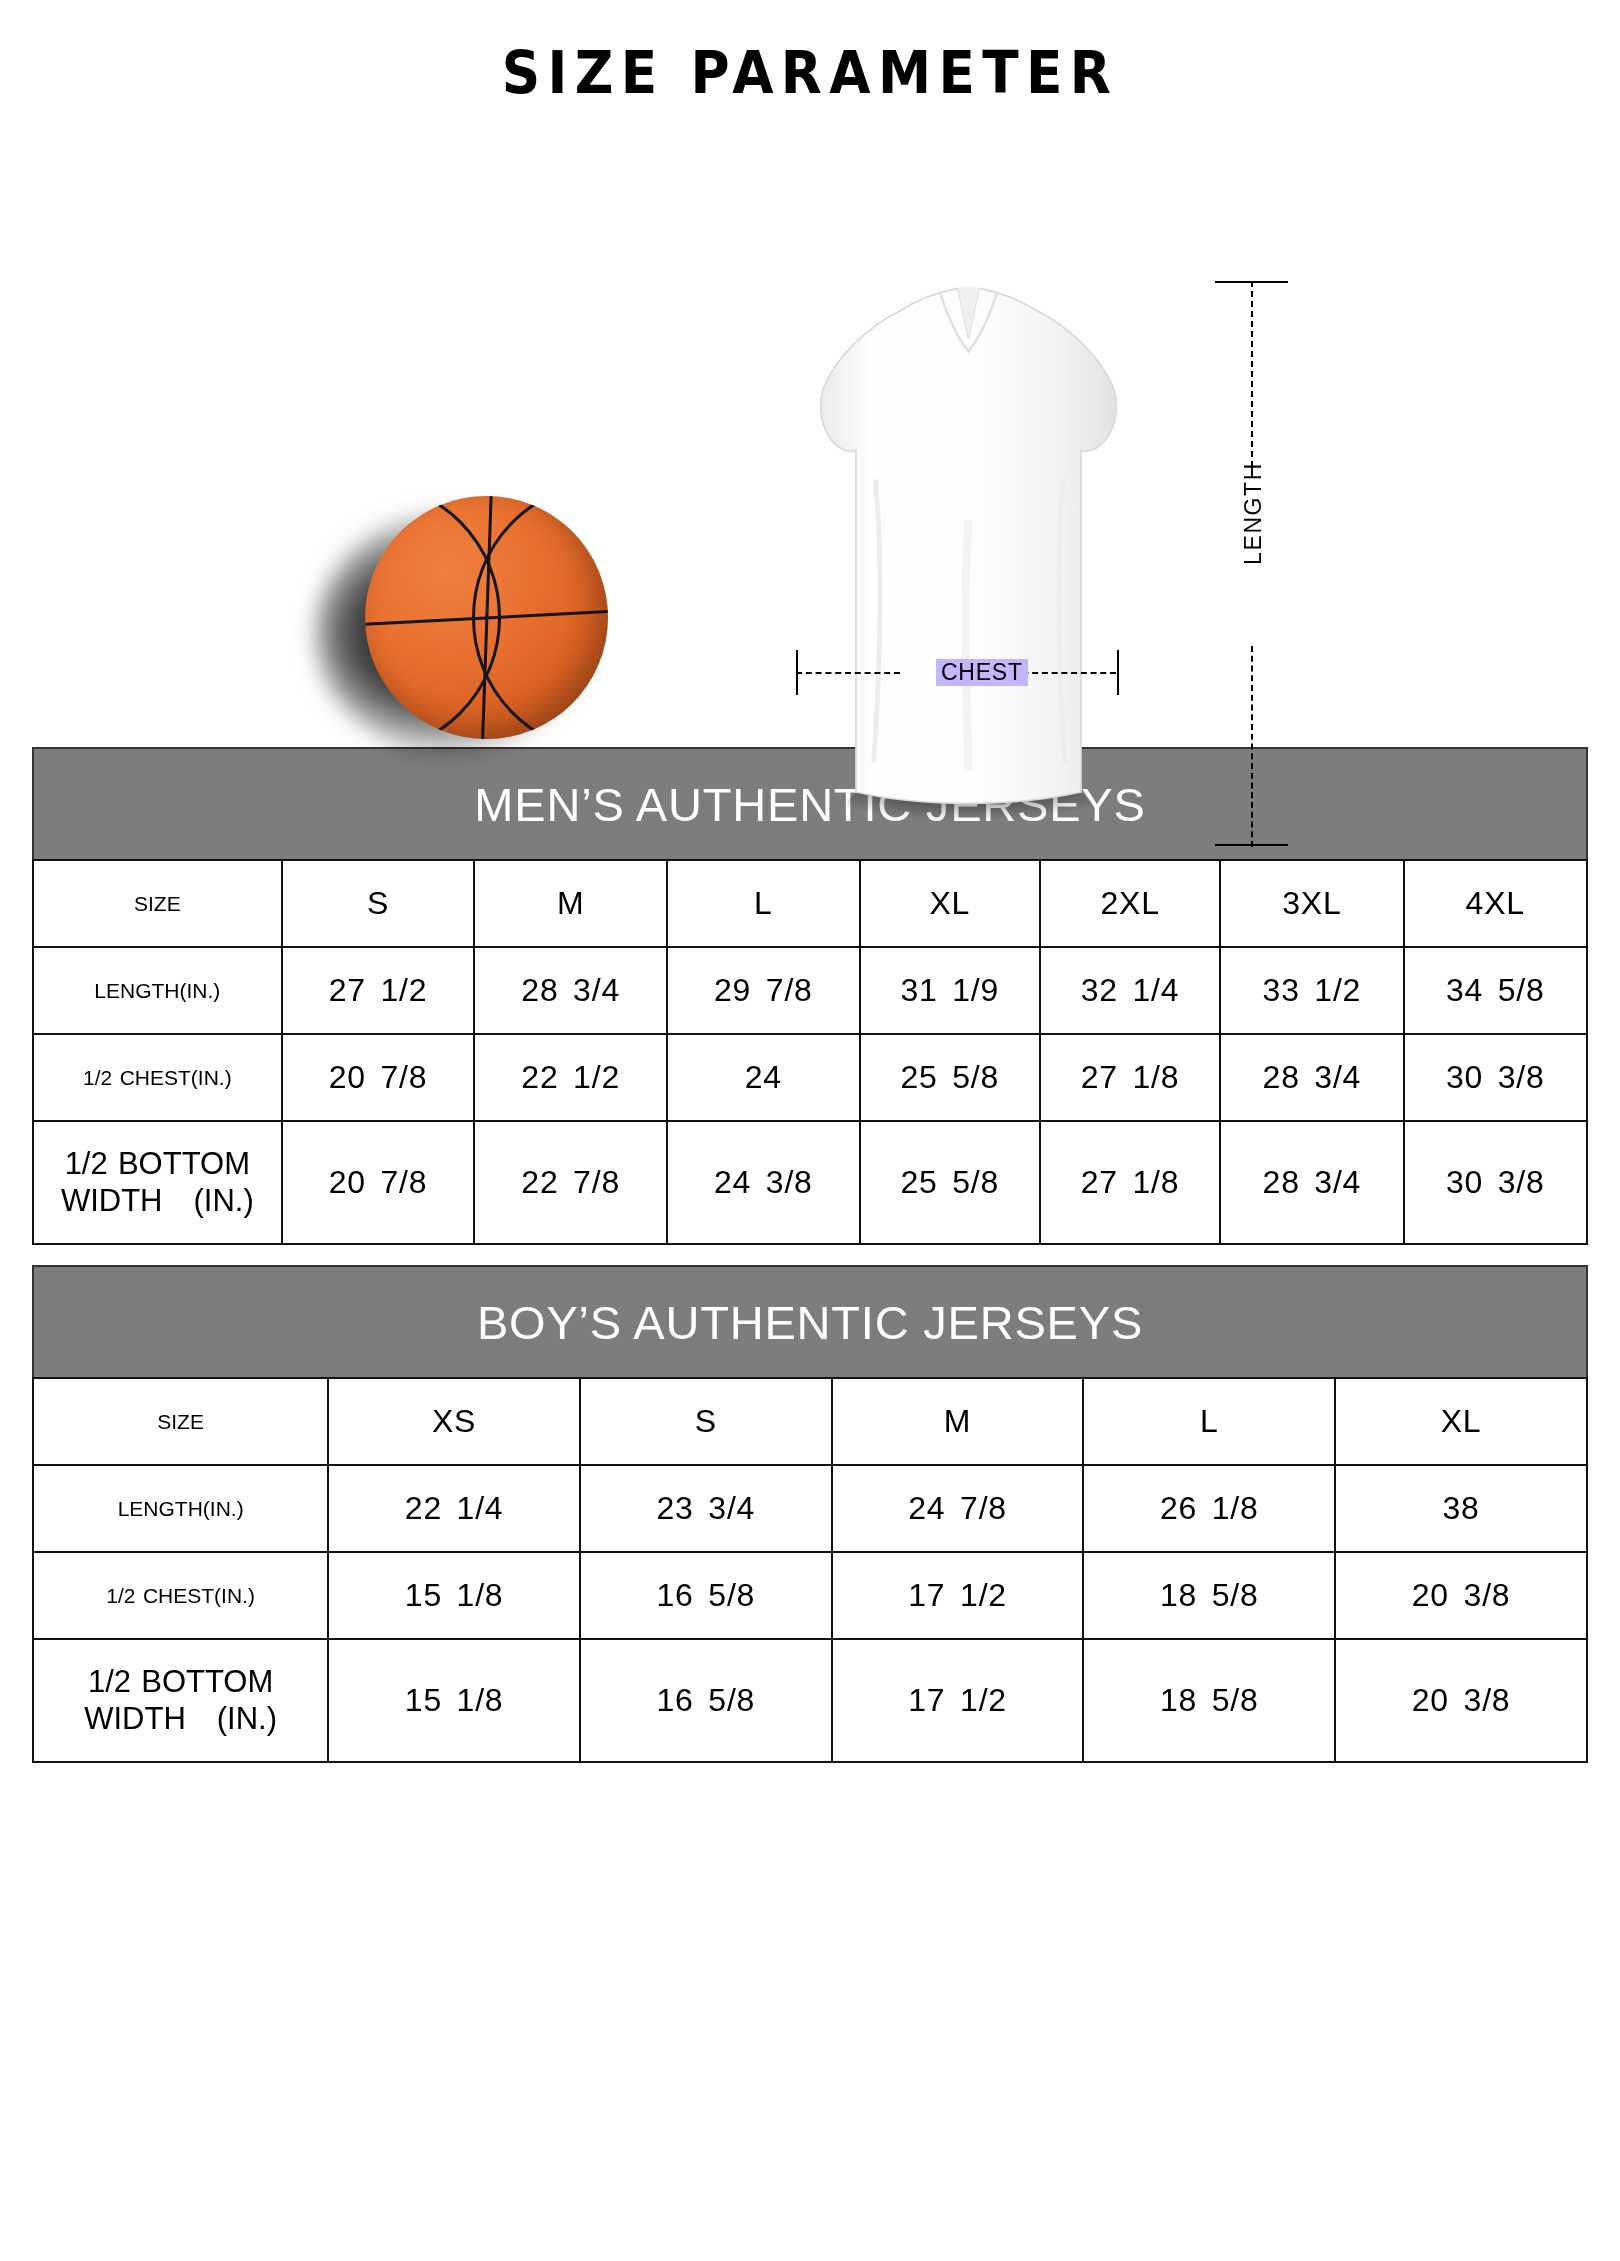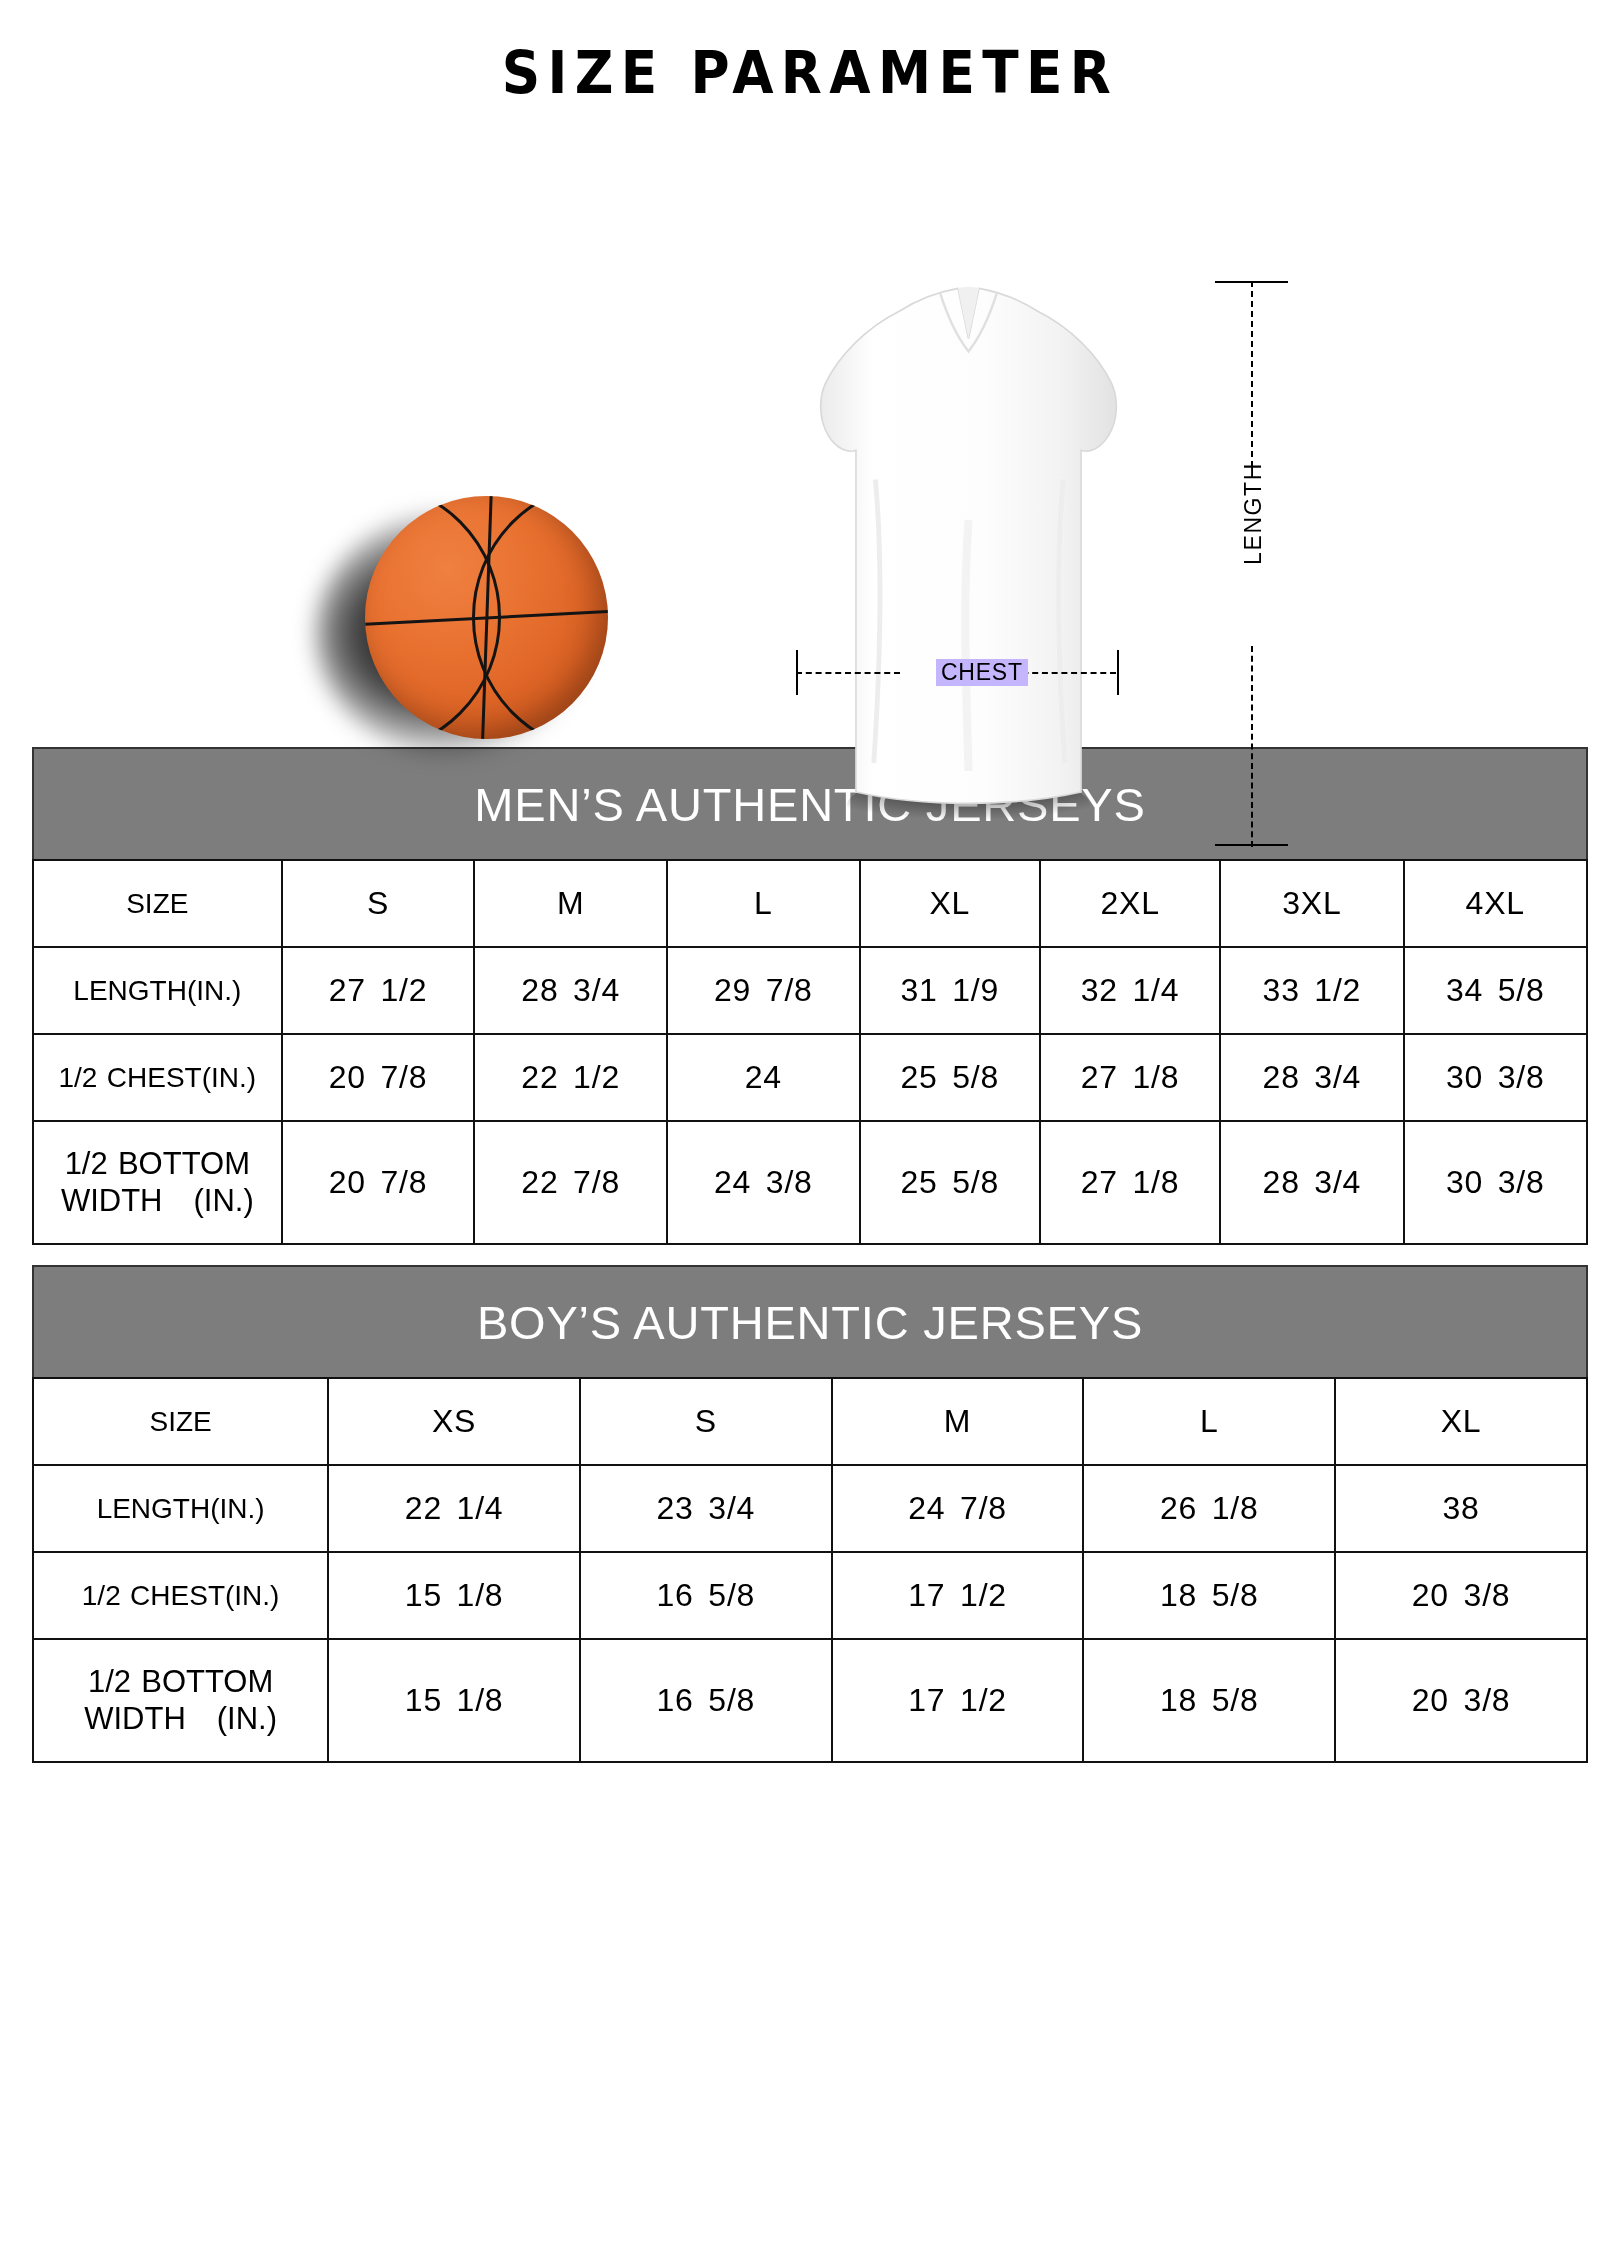--- a/index.html
+++ b/index.html
@@ -195,21 +195,21 @@
   }
   table td {
     border: 2.4px solid #111111;
     text-align: center;
     font-size: 32px;
     padding: 24px 3.2px;
     letter-spacing: 0.8px;
     word-spacing: 4.9px;
   }
   table td.rowhead {
-    font-size: 28px;
+    font-size: 21px;
     letter-spacing: 0px;
     word-spacing: 1.6px;
   }
   table td.two-line {
     line-height: 1.18;
     font-size: 31px;
   }
   .men-table col.c0 { width: 16.0%; }
   .men-table col.c1 { width: 12.4%; }
   .men-table col.c2 { width: 12.4%; }

